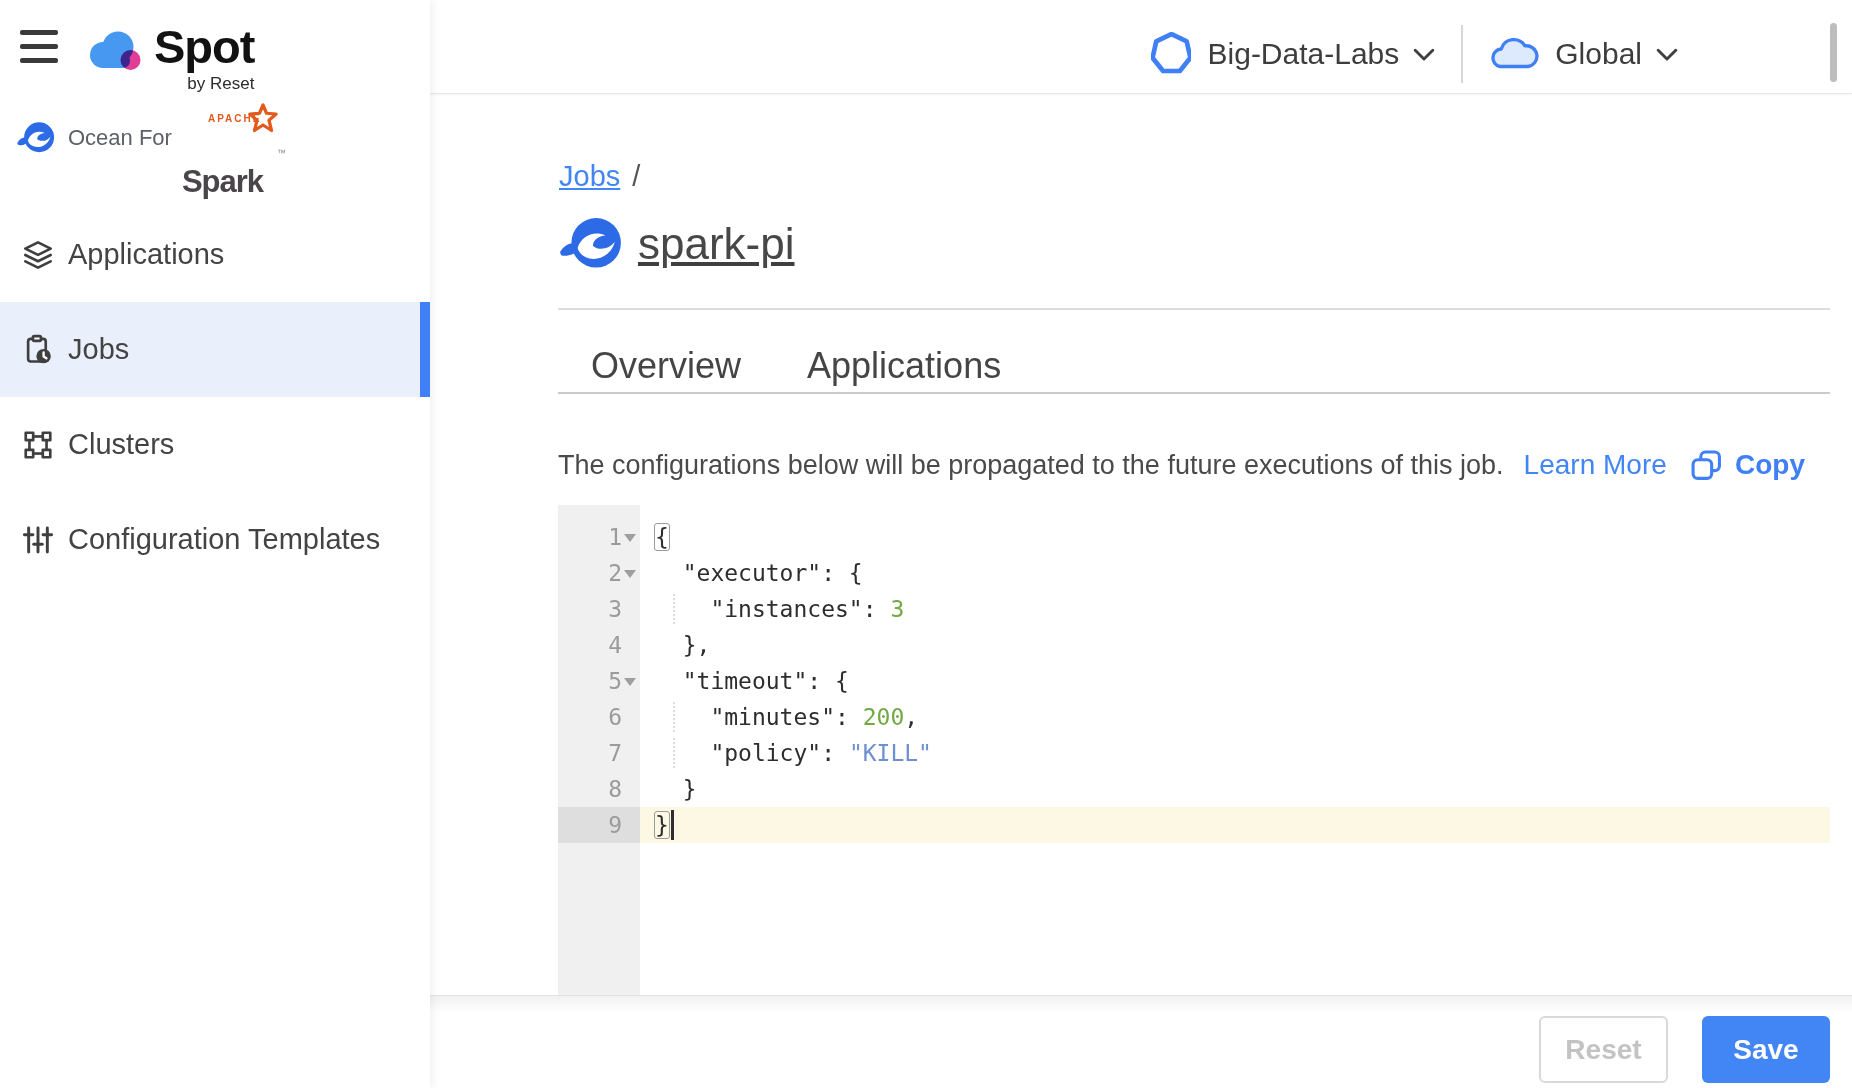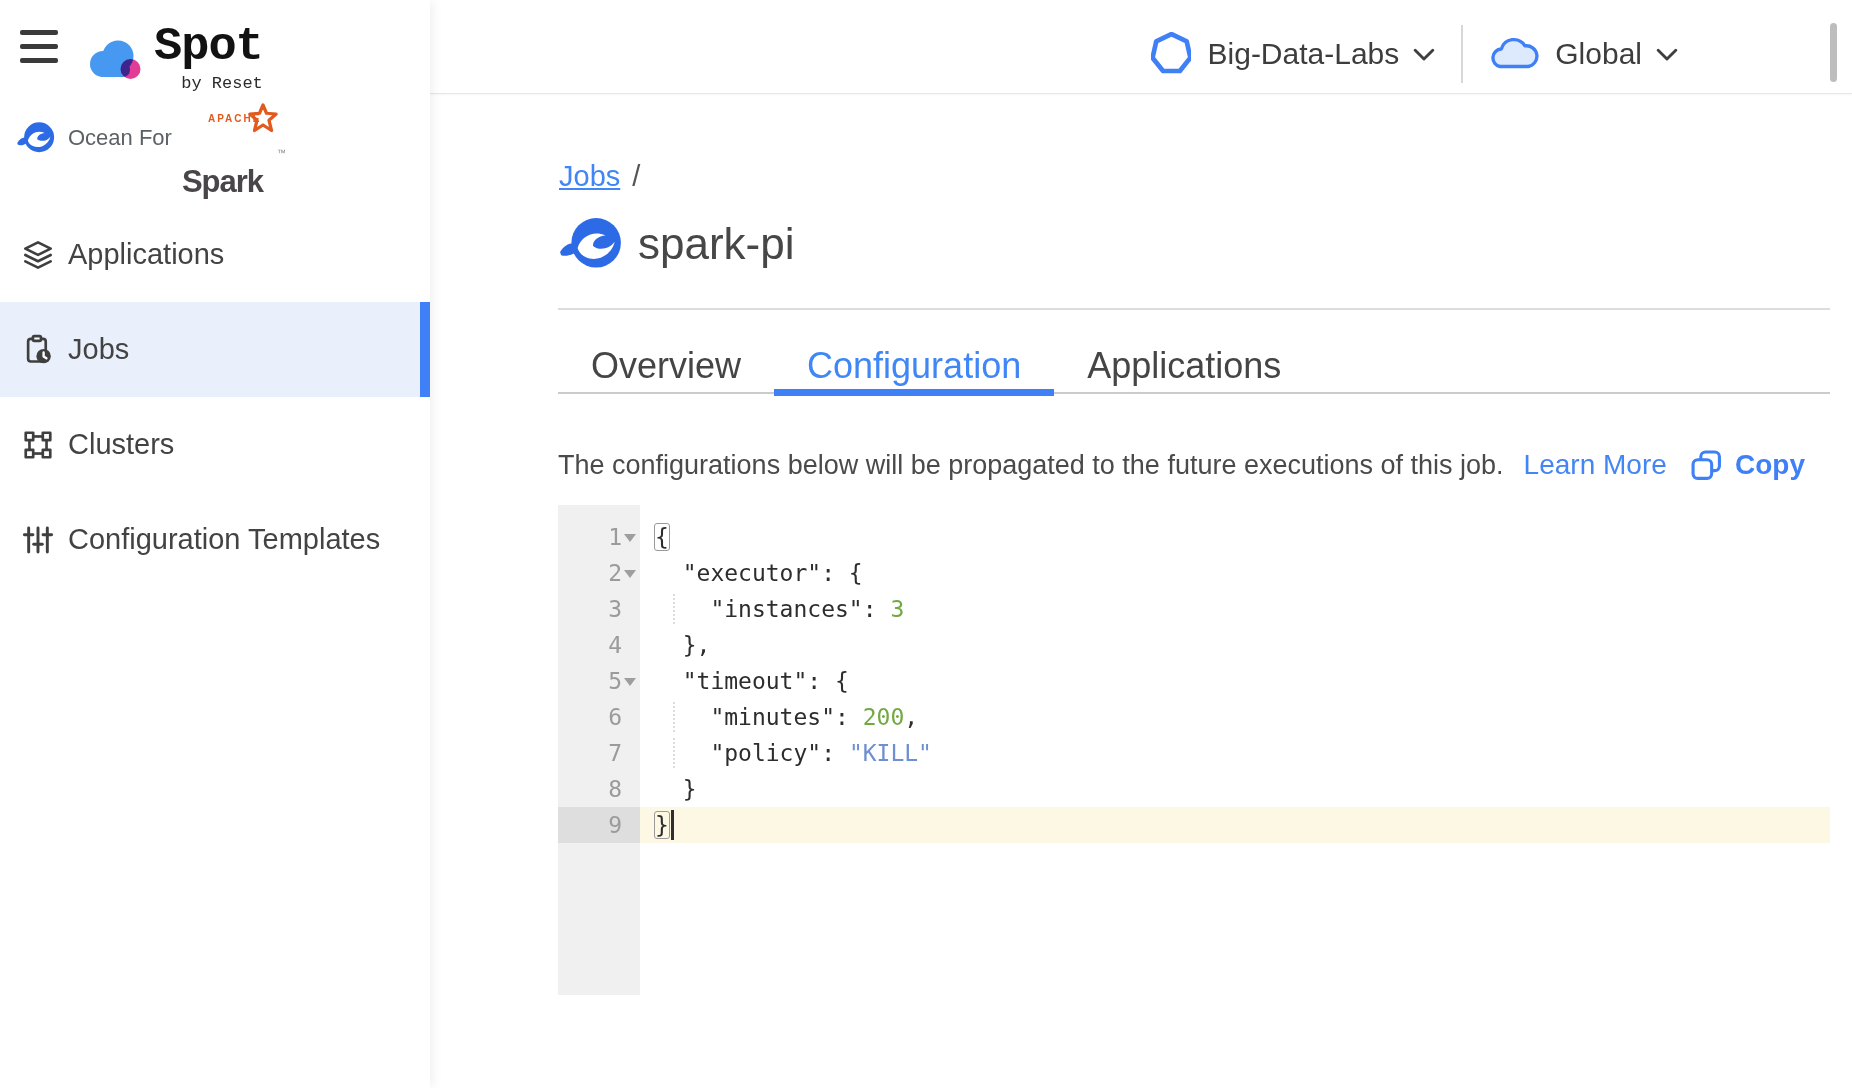--- a/index.html
+++ b/index.html
@@ -4,21 +4,21 @@
 <style>
   * { margin:0; padding:0; box-sizing:border-box; }
   html,body { width:1852px; height:1088px; background:#fff; overflow:hidden;
     font-family:"Liberation Sans","DejaVu Sans",sans-serif; color:#3f3f3f; }
 
   
   .sidebar { position:absolute; left:0; top:0; width:430px; height:1088px; background:#fff;
     box-shadow:3px 0 10px rgba(0,0,0,.06); z-index:5; }
   .burger { position:absolute; left:20px; top:30px; width:38px; height:33px; cursor:pointer; }
   .burger i { display:block; height:5px; background:#3a3a3a; border-radius:2px; margin-bottom:9px; }
-  .spotlogo { position:absolute; left:84px; top:22px; display:flex; align-items:center;font-family:Liberation Mono, monospace; }
+  .spotlogo { position:absolute; left:84px; top:22px; display:flex; align-items:flex-start; }
   .spotlogo .cloud { width:62px; height:48px; margin-top:6px; }
   .spotword { margin-left:8px; display:flex; flex-direction:column; align-items:flex-end; }
   .spotword .w { font-size:47px; font-weight:700; color:#121212; letter-spacing:-1px; line-height:50px; }
   .spotword .b { font-size:17px; color:#2c2c2c; margin-top:2px; }
 
   .product { position:absolute; left:16px; top:112px; display:flex; align-items:center; }
   .product .oceanic { width:40px; height:34px; }
   .product .ptxt { font-size:22px; color:#5d6166; margin-left:12px; white-space:nowrap; }
   .sparkmark { position:relative; margin-left:10px; width:96px; height:52px; }
   .sparkmark .ap { position:absolute; left:26px; top:1px; font-size:10px; letter-spacing:2px; color:#E25A1C; font-weight:700; }
@@ -45,21 +45,21 @@
   .scroll-thumb { position:absolute; left:1830px; top:23px; width:7px; height:59px; background:#bdbdbd; border-radius:4px; z-index:9; }
 
   
   .main { position:absolute; left:430px; right:0; top:107px; bottom:0; background:#fff; }
   .page { position:absolute; left:128px; width:1272px; top:0; bottom:0; }
 
   .breadcrumb { position:absolute; left:1px; top:53px; font-size:29px; display:flex; align-items:baseline; }
   .breadcrumb a { color:#4285F4; text-decoration:underline; cursor:pointer; }
   .breadcrumb .sep { color:#555; margin-left:12px; }
 
-  .title-row { position:absolute; left:0px; top:109px; display:flex; align-items:center; }
+  .title-row { position:absolute; left:0px; top:109px; display:flex; align-items:center;text-decoration:underline; }
   .title-row .oceanic { width:66px; height:56px; }
   .title-row h1 { font-size:44px; font-weight:500; color:#474747; margin-left:14px; letter-spacing:0; }
 
   .title-div { position:absolute; left:0; right:0; top:201px; height:2px; background:#dcdcdc; }
 
   .tabs { position:absolute; left:0; right:0; top:232px; height:55px; display:flex; border-bottom:2px solid #cbcbcb; }
   .tab { position:relative; padding:0 33px; display:flex; align-items:center; font-size:36px; color:#454545; cursor:pointer; }
   .tab.active { color:#3F86F6; }
   .tab.active::after { content:""; position:absolute; left:0; right:0; bottom:-4px; height:7px; background:#3F80F6; }
 
@@ -235,21 +235,20 @@
     <circle cx="37" cy="26" r="24" fill="#2D6BE6"></circle>
     <path d="M19 31 C 23 19 35 14 46 19 C 39 19.5 33.5 24 34 29 C 40 34 50 32 55 25 C 52 38 38 45 27 40 C 22.5 38 20 34.5 19 31 Z" fill="#ffffff"></path>
   </svg></span>
       <h1>spark-pi</h1>
     </div>
 
     <div class="title-div"></div>
 
     <div class="tabs" id="tabs">
         <div class="tab">Overview</div>
-        <div class="tab active">Configuration</div>
         <div class="tab">Applications</div>
       </div>
 
     <div class="desc-row">
       <span class="dtext">The configurations below will be propagated to the future executions of this job.</span>
       <span class="learn">Learn More</span>
       <span class="copy-btn">
         <span id="copy-icon" style="display:flex;">
             <svg viewBox="0 0 30 30" fill="none">
     <rect x="9.5" y="2" width="18" height="18" rx="4.5" stroke="#3F80F6" stroke-width="3"></rect>
@@ -301,13 +300,17 @@
           <div class="cl"><span class="tk-p">  "timeout": {</span></div>
           <div class="cl"><span class="guide"></span><span class="tk-p">    "minutes": </span><span class="tk-n">200</span><span class="tk-p">,</span></div>
           <div class="cl"><span class="guide"></span><span class="tk-p">    "policy": </span><span class="tk-s">"KILL"</span></div>
           <div class="cl"><span class="tk-p">  }</span></div>
           <div class="cl active"><span class="tk-b">}</span><span class="cursor"></span></div>
         </div>
     </div>
 
   </div>
 
+  <div class="footer">
+    <button class="btn btn-reset">Reset</button>
+    <button class="btn btn-save">Save</button>
+  </div>
 </main>
 
 </body></html>

